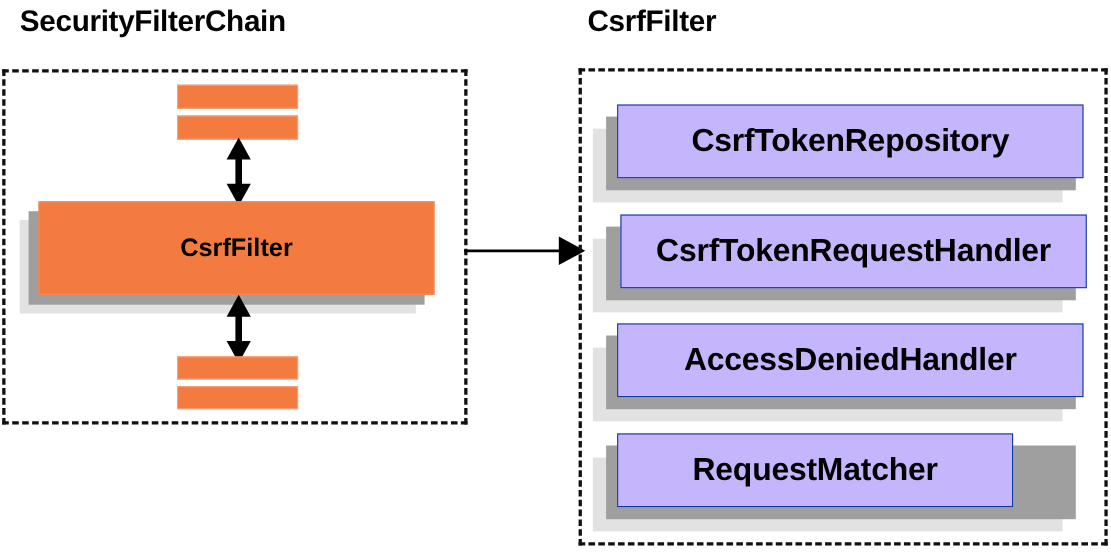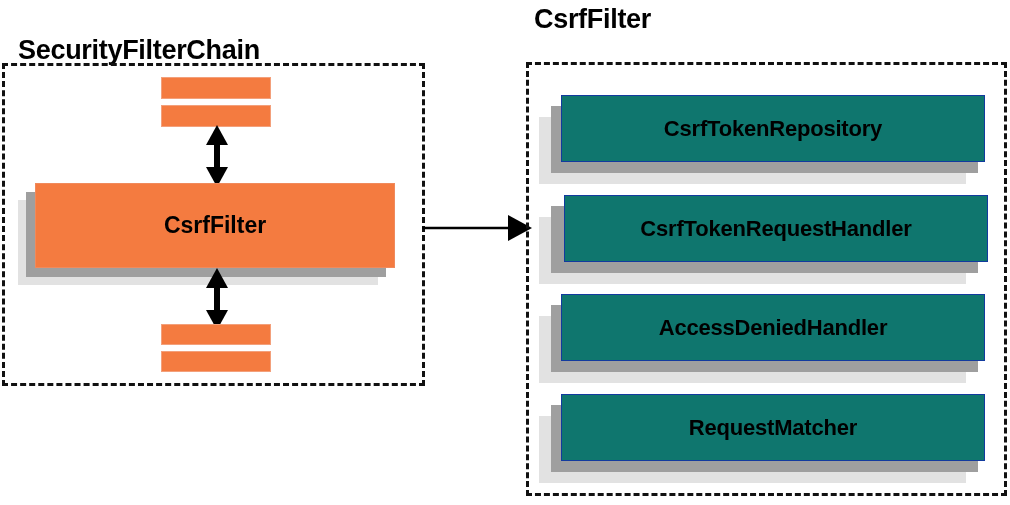--- a/index.html
+++ b/index.html
@@ -19,21 +19,21 @@
   }
 
   .panel-title {
     position: absolute;
     font-weight: bold;
     font-size: 27px;
     color: #000000;
     letter-spacing: -0.3px;
     white-space: nowrap;
   }
-  #title-left  { left: 18px;  top: 4px; margin-top: 31px; }
+  #title-left  { left: 18px;  top: 4px; }
   #title-right { left: 534px; top: 4px; }
 
   .dashed-panel {
     position: absolute;
     border: 3px dashed #111111;
     box-sizing: border-box;
     background: transparent;
   }
   #panel-left  { left: 2px;   top: 63px; width: 423px; height: 323px; }
   #panel-right { left: 526px; top: 62px; width: 481px; height: 434px; }
@@ -64,29 +64,29 @@
   .orange-bar {
     position: absolute;
     background: #f47b40;
     border: 1px solid #f3a07b;
     box-sizing: border-box;
   }
 
   
   .blue-box {
     position: absolute;
-    background: #0f766e;
+    background: #c4b5fd;
     border: 1.5px solid #123a9e;
     box-sizing: border-box;
     display: flex;
     align-items: center;
     justify-content: center;
     color: #000000;
     font-weight: bold;
-    font-size: 22px;
+    font-size: 29px;
     letter-spacing: -0.2px;
   }
 
   
   .arrow-svg {
     position: absolute;
     overflow: visible;
   }
 </style>
 </head>
@@ -144,17 +144,17 @@
   </div>
 
   <div class="shadow-light" style="left:539px; top:316px; width:427px; height:67px;"></div>
   <div class="shadow-dark" style="left:551px; top:305px; width:427px; height:67px;"></div>
   <div class="blue-box" style="left:561px; top:294px; width:424px; height:67px;text-align:right;">
     <span>AccessDeniedHandler</span>
   </div>
 
   <div class="shadow-light" style="left:539px; top:416px; width:427px; height:67px;"></div>
   <div class="shadow-dark" style="left:551px; top:405px; width:427px; height:67px;"></div>
-  <div class="blue-box" style="left:561px; top:394px; width:424px; height:67px;">
+  <div class="blue-box" style="left:561px; top:394px; width:360px; height:67px;">
     <span>RequestMatcher</span>
   </div>
 
 </div>
 
 </body></html>

